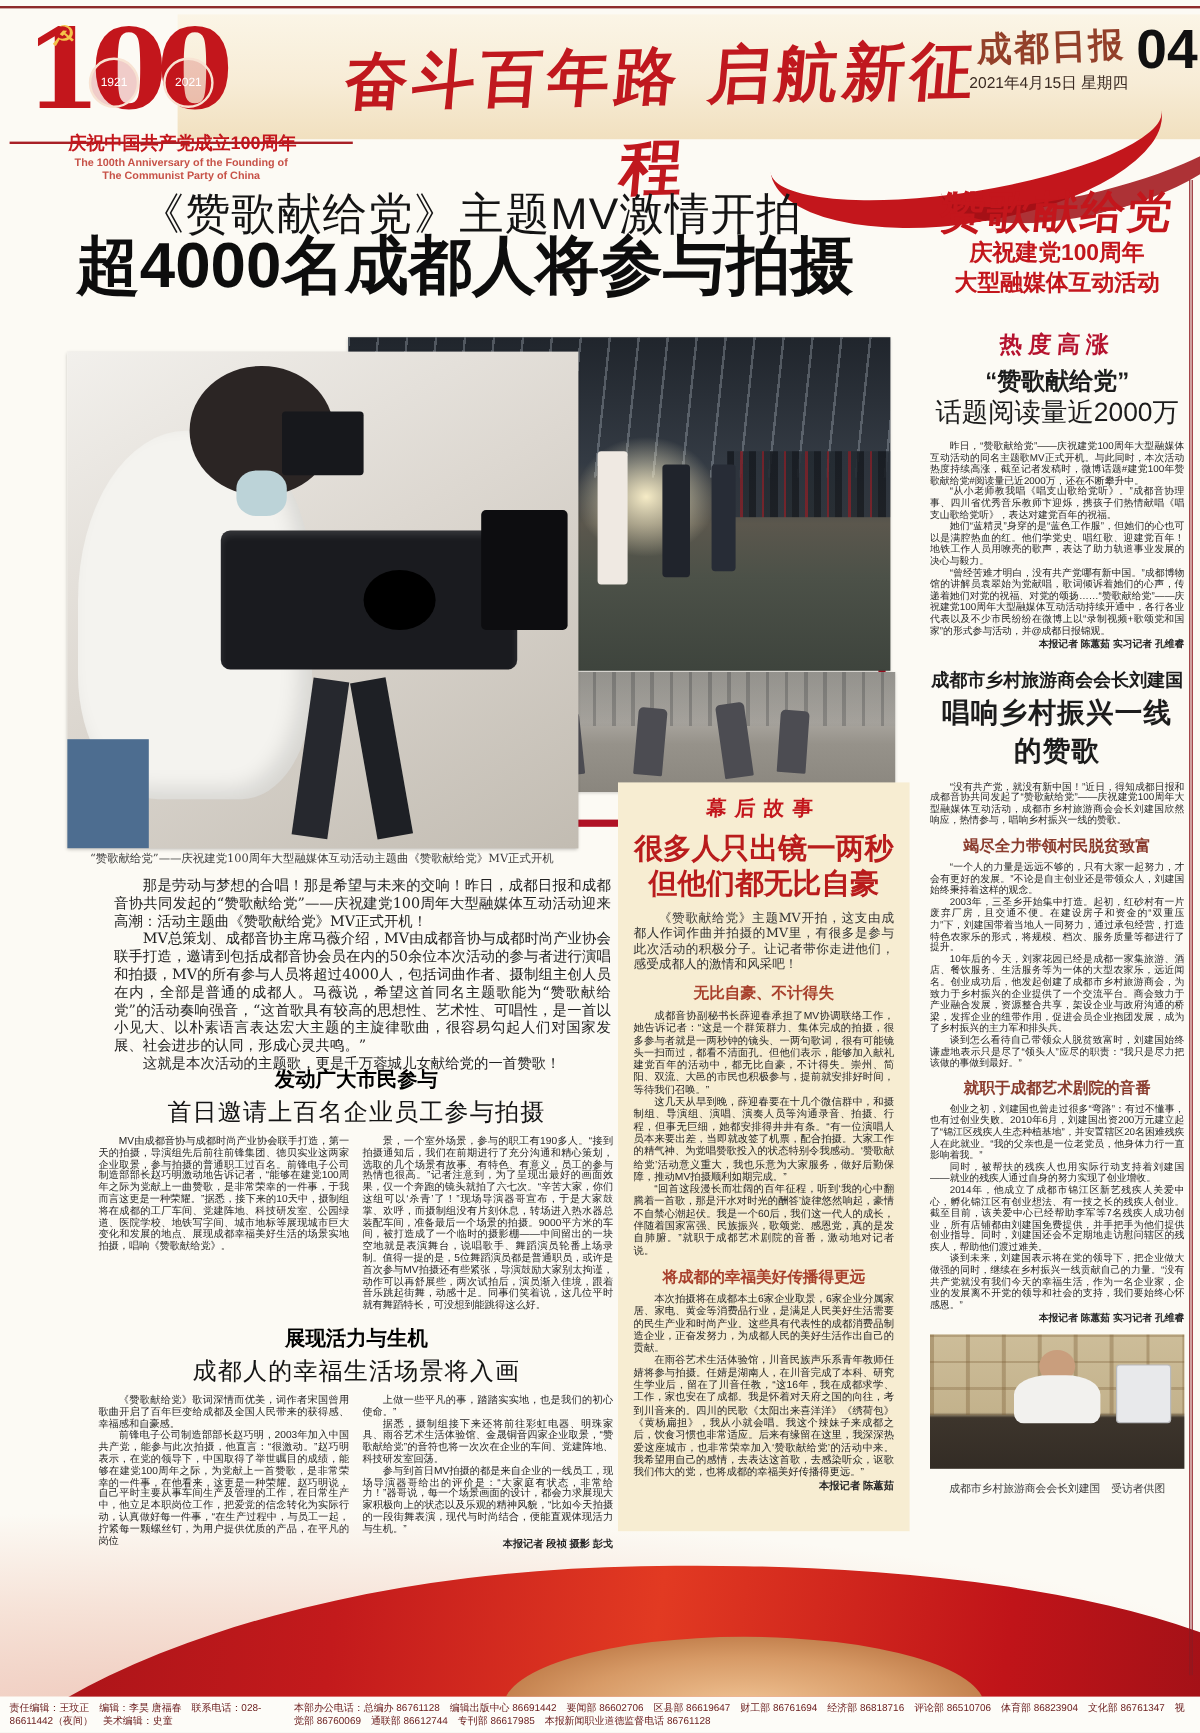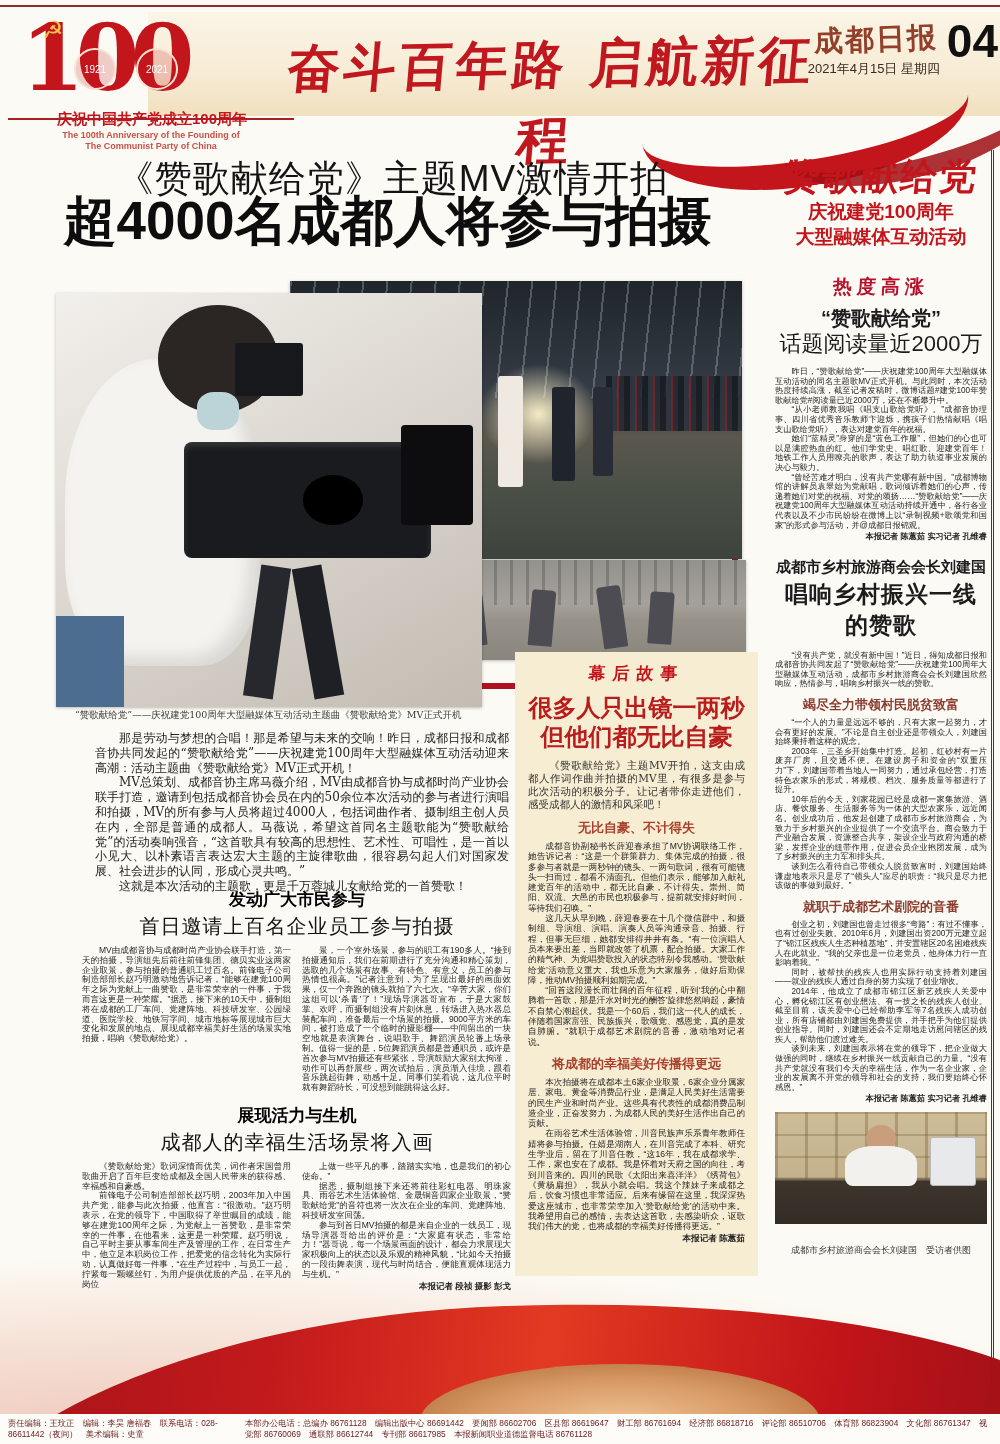--- a/index.html
+++ b/index.html
@@ -135,21 +135,21 @@
   .sb-photo{position:relative;width:212px;height:112px;margin-top:8px;overflow:hidden;
             background:linear-gradient(180deg,#cdbd99 0%,#c3b28c 58%,#3d352c 62%,#332c25 100%);}
   .shelf{position:absolute;left:0;top:0;width:100%;height:60%;
          background:repeating-linear-gradient(90deg,rgba(120,90,50,.35) 0 3px,transparent 3px 30px),
                     repeating-linear-gradient(180deg,rgba(120,90,50,.3) 0 2px,transparent 2px 22px);}
   .man-shirt{position:absolute;left:33%;top:30%;width:34%;height:36%;background:#f2f1ee;
              border-radius:40% 40% 8px 8px;}
   .man-head{position:absolute;left:43%;top:12%;width:14%;height:24%;background:#c99e7d;border-radius:50%;}
   .monitor{position:absolute;right:5%;top:22%;width:21%;height:42%;background:#e8e9eb;border-radius:3px;
            border:1px solid #b9babd;}
-  .sb-photo-caption{font-family:"DejaVu Serif",serif;font-size:9px;color:#3a3a3a;text-align:center;margin:20px 0 0;}
+  .sb-photo-caption{font-family:"DejaVu Serif",serif;font-size:9px;color:#3a3a3a;text-align:center;margin:10px 0 0;}
   .right-rule{position:absolute;left:991px;top:150px;height:1246px;width:0;border-left:3px double #8d1a22;}
 
   
   .wave-zone{position:absolute;left:0;top:1222px;width:1000px;height:192px;overflow:hidden;z-index:0;}
   .wave-pink{position:absolute;left:0;top:0;width:100%;height:100%;
              background:radial-gradient(140% 130% at 16% 108%,#efc9bc 0%,#f6e2d7 36%,rgba(252,250,244,0) 68%);}
   .wave-red{position:absolute;left:-8%;top:44%;width:118%;height:150%;
             background:linear-gradient(100deg,#9e1117 0%,#c31a1c 30%,#e23a22 52%,#c01419 76%,#8f0f16 100%);
             border-radius:50% 50% 0 0 / 90% 55% 0 0;transform:rotate(-2deg);}
   .wave-copper{position:absolute;left:42%;top:74%;width:40%;height:60%;

